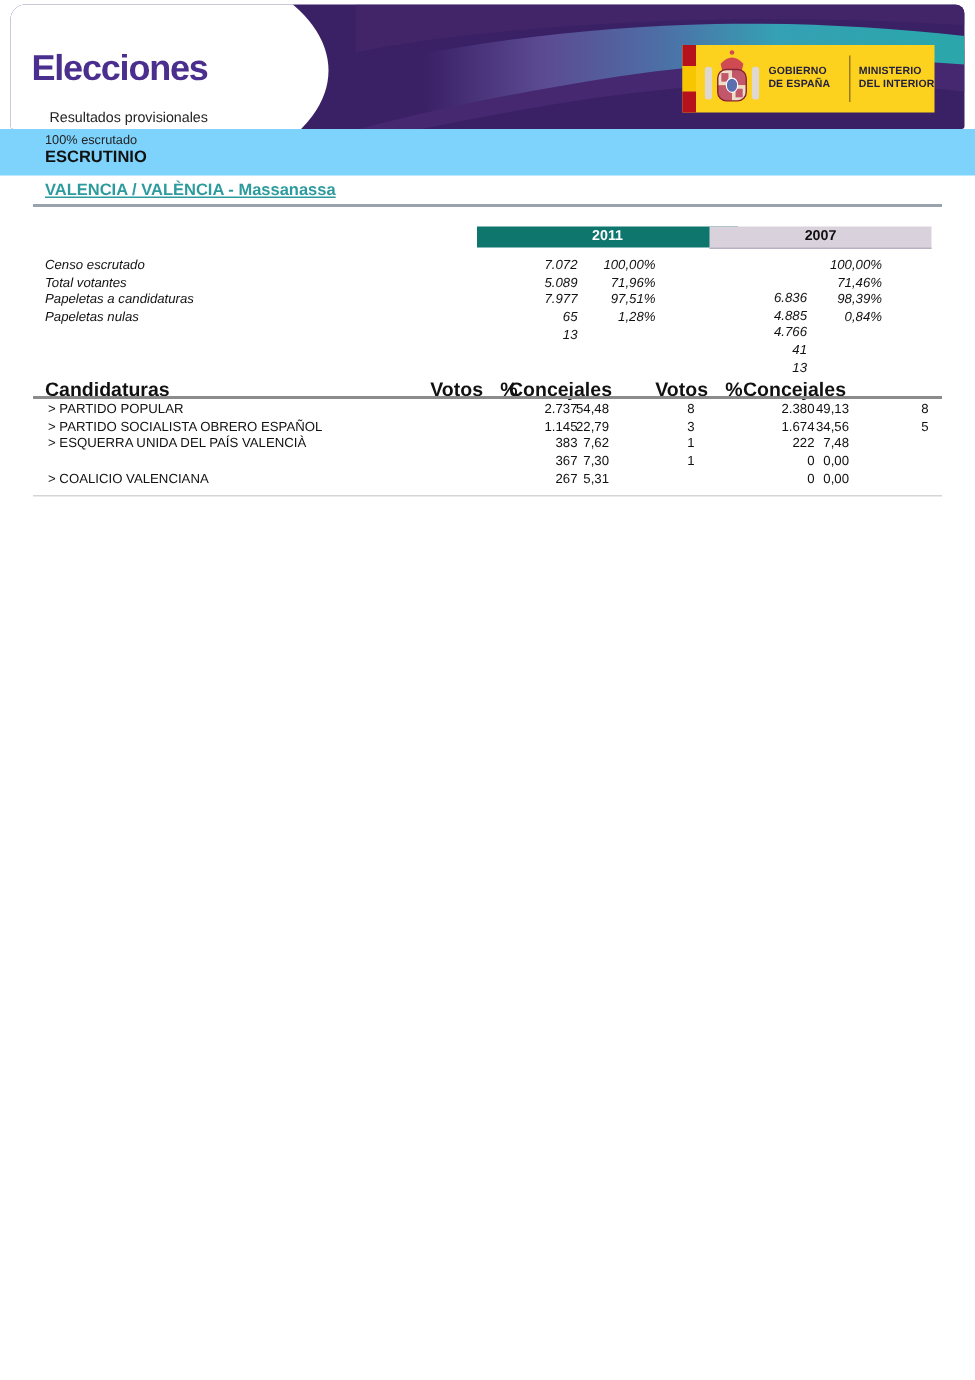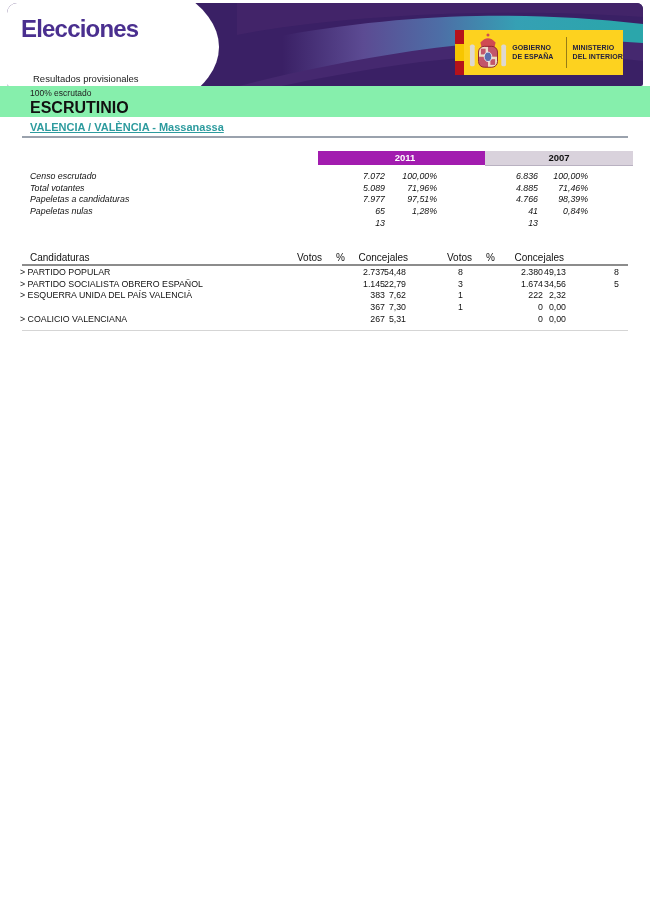--- a/index.html
+++ b/index.html
@@ -12,21 +12,21 @@
   
   .header-band {
     position:absolute; left:7px; top:3px; width:636px; height:83px;
     background:#3a2065; border-radius:10px 6px 2px 2px; overflow:hidden;
   }
   .swoosh { position:absolute; left:0; top:0; width:636px; height:83px; }
   .white-blob {
     position:absolute; left:-68px; top:-35px; width:280px; height:158px;
     background:#ffffff; border-radius:50%;
   }
-  .brand { position:absolute; left:14px; top:15px; font-weight:bold; font-size:24px;
+  .brand { position:absolute; left:14px; top:32px; font-weight:bold; font-size:24px;
            line-height:22px; letter-spacing:-0.8px;text-align:right; }
   .brand-l1 { color:#4a2f8f; display:block; }
   .brand-l2 { color:#0da2ac; display:block; }
   .provisional { position:absolute; left:26px; top:70px; font-size:9.5px; color:#222; }
 
   
   .gov-logo {
     position:absolute; left:448px; top:27px; width:168px; height:45px;
     background:#fdd21f; display:flex; align-items:stretch;
   }
@@ -34,55 +34,55 @@
   .flag .f-red { flex:0 0 32%; background:#b5121b; }
   .flag .f-yel { flex:1; background:#f7c600; }
   .arms { width:49px; display:flex; align-items:center; justify-content:center; }
   .gov-text, .min-text { display:flex; flex-direction:column; justify-content:center;
     font-size:7px; font-weight:bold; color:#23213f; line-height:8.5px; letter-spacing:0.1px; }
   .gov-text { width:54px; }
   .gov-divider { width:1px; background:rgba(70,55,15,0.55); margin:7px 0; }
   .min-text { flex:1; padding-left:6px; }
 
   
-  .pink-band { position:absolute; left:0; top:86px; width:650px; height:31px; background:#86efac; }
+  .pink-band { position:absolute; left:0; top:86px; width:650px; height:31px; background:#7dd3fc; }
   .escrutado  { position:absolute; left:30px; top:2px;  font-size:8.5px; color:#222; }
-  .escrutinio { position:absolute; left:30px; top:13px; font-size:16px; font-weight:bold; color:#111; }
+  .escrutinio { position:absolute; left:30px; top:13px; font-size:11px; font-weight:bold; color:#111; }
 
   
   .region-title { position:absolute; left:30px; top:121px; font-size:11px; font-weight:bold; color:#2d9b9e;text-decoration:underline; }
   .title-rule   { position:absolute; left:22px; top:136px; width:606px; height:2px; background:#9aa2ad; }
 
   
   .year-box { position:absolute; top:151px; height:14px; line-height:14px; text-align:center;
               font-size:9.5px; font-weight:bold; }
-  .box-2011 { left:318px; width:174px; background:#a21caf; color:#ffffff; }
-  .box-2007 { left:485px; width:148px; background:#d9d2dc; color:#111; border-bottom:1px solid #b9b1c1;text-align:center; }
+  .box-2011 { left:318px; width:174px; background:#0f766e; color:#ffffff; }
+  .box-2007 { left:473px; width:148px; background:#d9d2dc; color:#111; border-bottom:1px solid #b9b1c1;text-align:center; }
   .summary-rows { position:absolute; left:0; top:171px; width:650px; font-size:8.8px; }
   .srow { position:relative; height:11.7px;font-style:italic; }
   .srow .lbl { position:absolute; left:30px; }
   .srow .v1  { position:absolute; right:265px; }
   .srow .p1  { position:absolute; right:213px; }
-  .srow .v2  { position:absolute; right:112px; }
+  .srow .v2  { position:absolute; right:112px;margin-top:22px; }
   .srow .p2  { position:absolute; right:62px; }
 
   
   .cand-head { position:absolute; left:0; top:252px; width:594px; height:12px;
-               font-size:10px; font-weight:normal; }
+               font-size:13px; font-weight:bold; }
   .cand-head .ch-name { position:absolute; left:30px; }
   .cand-head .ch-v1 { position:absolute; right:272px; }
   .cand-head .ch-p1 { position:absolute; right:249px; }
   .cand-head .ch-c1 { position:absolute; right:186px; }
   .cand-head .ch-v2 { position:absolute; right:122px; }
   .cand-head .ch-p2 { position:absolute; right:99px; }
   .cand-head .ch-c2 { position:absolute; right:30px; }
   .cand-rule  { position:absolute; left:22px; top:264px; width:606px; height:1.5px; background:#8c8c8c; }
   .cand-rows  { position:absolute; left:0; top:267px; width:650px; font-size:8.8px; }
   .crow { position:relative; height:11.7px; }
-  .crow .c-name { position:absolute; left:20px;text-align:right; }
+  .crow .c-name { position:absolute; left:32px;text-align:right; }
   .crow .c-v1 { position:absolute; right:265px; }
   .crow .c-p1 { position:absolute; right:244px; }
   .crow .c-c1 { position:absolute; right:187px; }
   .crow .c-v2 { position:absolute; right:107px; }
   .crow .c-p2 { position:absolute; right:84px; }
   .crow .c-c2 { position:absolute; right:31px; }
   .cand-rule2 { position:absolute; left:22px; top:330px; width:606px; height:1px; background:#d5d5d5; }
 
   
   .footer-page { position:absolute; right:25px; top:896px; font-size:9px; color:#333;margin-top:48px; }
@@ -232,21 +232,21 @@
       <span class="c-v2">1.674</span>
       <span class="c-p2">34,56</span>
       <span class="c-c2">5</span>
     </div>
     <div class="crow">
       <span class="c-name">&gt; ESQUERRA UNIDA DEL PAÍS VALENCIÀ</span>
       <span class="c-v1">383</span>
       <span class="c-p1">7,62</span>
       <span class="c-c1">1</span>
       <span class="c-v2">222</span>
-      <span class="c-p2">2,32</span>
+      <span class="c-p2">7,48</span>
       <span class="c-c2"></span>
     </div>
     <div class="crow">
       <span class="c-v1">367</span>
       <span class="c-p1">7,30</span>
       <span class="c-c1">1</span>
       <span class="c-v2">0</span>
       <span class="c-p2">0,00</span>
       <span class="c-c2"></span>
     </div>

